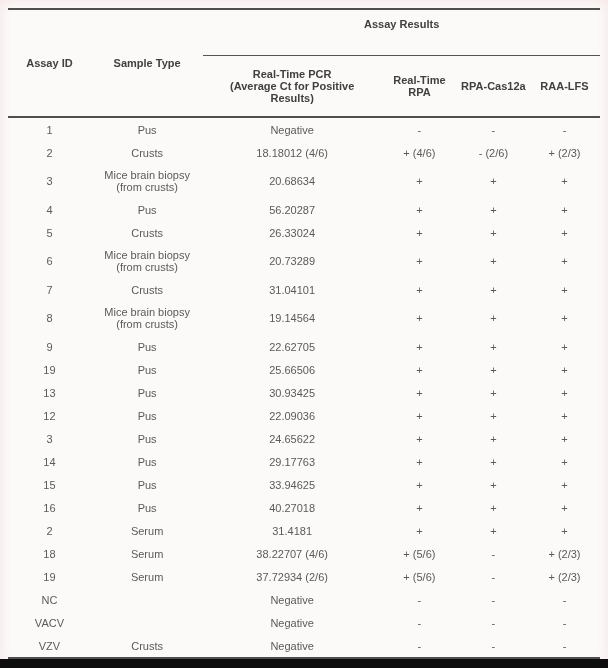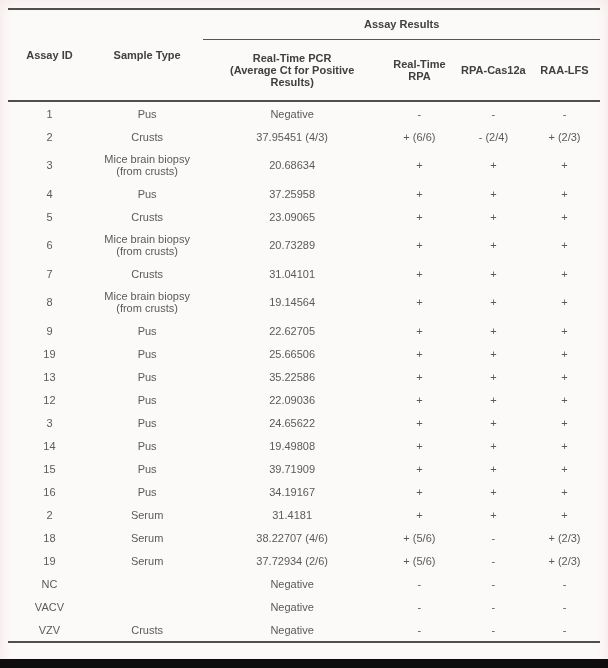--- a/index.html
+++ b/index.html
@@ -30,21 +30,21 @@
     font-size:11px;
     padding:5px 2px;
     line-height:12px;
     overflow:hidden;
   }
   th{color:#404040;font-weight:bold;}
   td{color:#5a5a5a;}
   th.assay-span{
     height:18px;
     border-bottom:1.5px solid #555;
-    padding-bottom:6px;
+    padding-bottom:22px;
   }
   tr.subhead th{height:50px;}
   .pcr-line2{display:block;max-width:152px;margin:0 auto;}
   tbody td{height:13px;}
   .black-bar{
     position:absolute;
     left:0; bottom:0;
     width:608px; height:9px;
   }
 </style>
@@ -83,48 +83,48 @@
     <td>Pus</td>
     <td>Negative</td>
     <td>-</td>
     <td>-</td>
     <td>-</td>
   </tr>
 
   <tr>
     <td>2</td>
     <td>Crusts</td>
-    <td>37.95451 (4/3)</td>
-    <td>+ (6/6)</td>
-    <td>- (2/4)</td>
+    <td>18.18012 (4/6)</td>
+    <td>+ (4/6)</td>
+    <td>- (2/6)</td>
     <td>+ (2/3)</td>
   </tr>
 
   <tr>
     <td>3</td>
     <td>Mice brain biopsy (from crusts)</td>
     <td>20.68634</td>
     <td>+</td>
     <td>+</td>
     <td>+</td>
   </tr>
 
   <tr>
     <td>4</td>
     <td>Pus</td>
-    <td>37.25958</td>
+    <td>56.20287</td>
     <td>+</td>
     <td>+</td>
     <td>+</td>
   </tr>
 
   <tr>
     <td>5</td>
     <td>Crusts</td>
-    <td>23.09065</td>
+    <td>26.33024</td>
     <td>+</td>
     <td>+</td>
     <td>+</td>
   </tr>
 
   <tr>
     <td>6</td>
     <td>Mice brain biopsy (from crusts)</td>
     <td>20.73289</td>
     <td>+</td>
@@ -164,21 +164,21 @@
     <td>Pus</td>
     <td>25.66506</td>
     <td>+</td>
     <td>+</td>
     <td>+</td>
   </tr>
 
   <tr>
     <td>13</td>
     <td>Pus</td>
-    <td>35.22586</td>
+    <td>30.93425</td>
     <td>+</td>
     <td>+</td>
     <td>+</td>
   </tr>
 
   <tr>
     <td>12</td>
     <td>Pus</td>
     <td>22.09036</td>
     <td>+</td>
@@ -191,39 +191,39 @@
     <td>Pus</td>
     <td>24.65622</td>
     <td>+</td>
     <td>+</td>
     <td>+</td>
   </tr>
 
   <tr>
     <td>14</td>
     <td>Pus</td>
-    <td>19.49808</td>
+    <td>29.17763</td>
     <td>+</td>
     <td>+</td>
     <td>+</td>
   </tr>
 
   <tr>
     <td>15</td>
     <td>Pus</td>
-    <td>39.71909</td>
+    <td>33.94625</td>
     <td>+</td>
     <td>+</td>
     <td>+</td>
   </tr>
 
   <tr>
     <td>16</td>
     <td>Pus</td>
-    <td>34.19167</td>
+    <td>40.27018</td>
     <td>+</td>
     <td>+</td>
     <td>+</td>
   </tr>
 
   <tr>
     <td>2</td>
     <td>Serum</td>
     <td>31.4181</td>
     <td>+</td>

